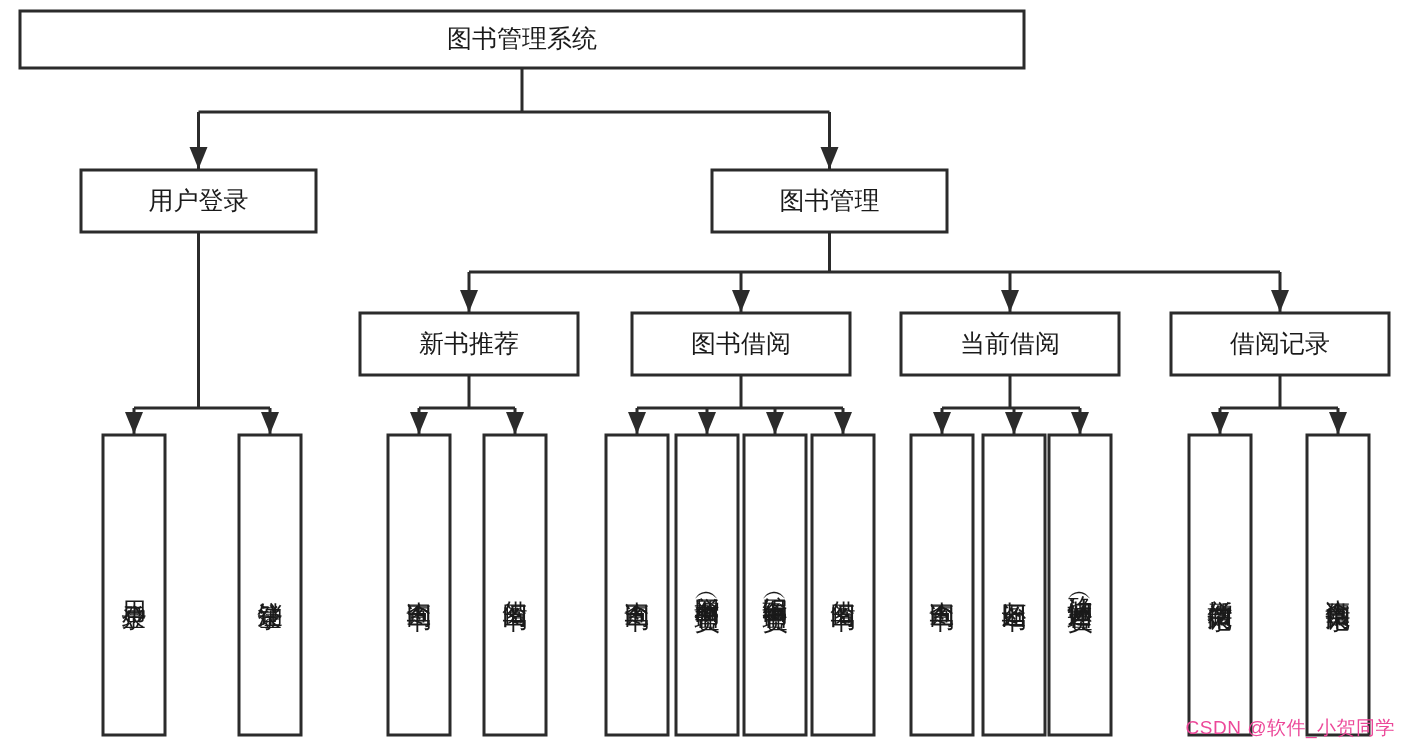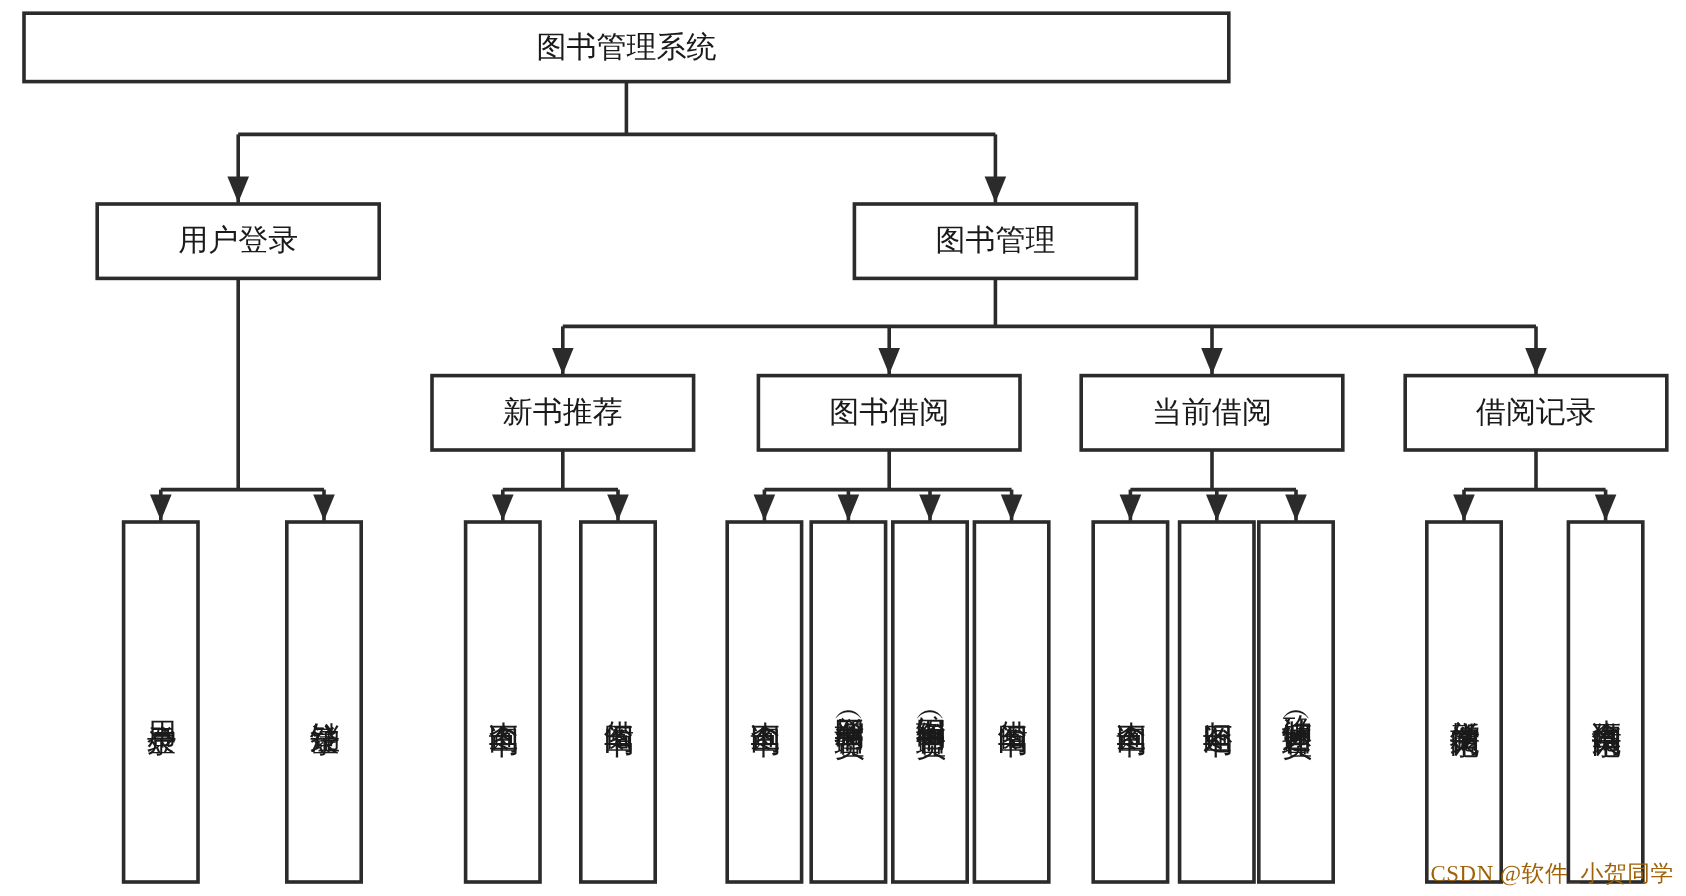--- a/index.html
+++ b/index.html
@@ -66,23 +66,23 @@
     line-height: 1.15;
     color: #1a1a1a;
     letter-spacing: 2px;
     white-space: nowrap;
     pointer-events: none;
   }
   .watermark {
     position: absolute;
     right: 10px;
     bottom: 6px;
-    font-family: Liberation Serif, serif;
+    font-family: Liberation Sans, sans-serif;
     font-size: 19px;
-    color: #a16207;
+    color: #ec4899;
     white-space: nowrap;
     letter-spacing: 0.5px;
   }
 </style>
 </head>
 <body>
 
 <div id="diagram-root">
   <svg id="flow" viewBox="0 0 1405 747">
     <g id="connectors">

